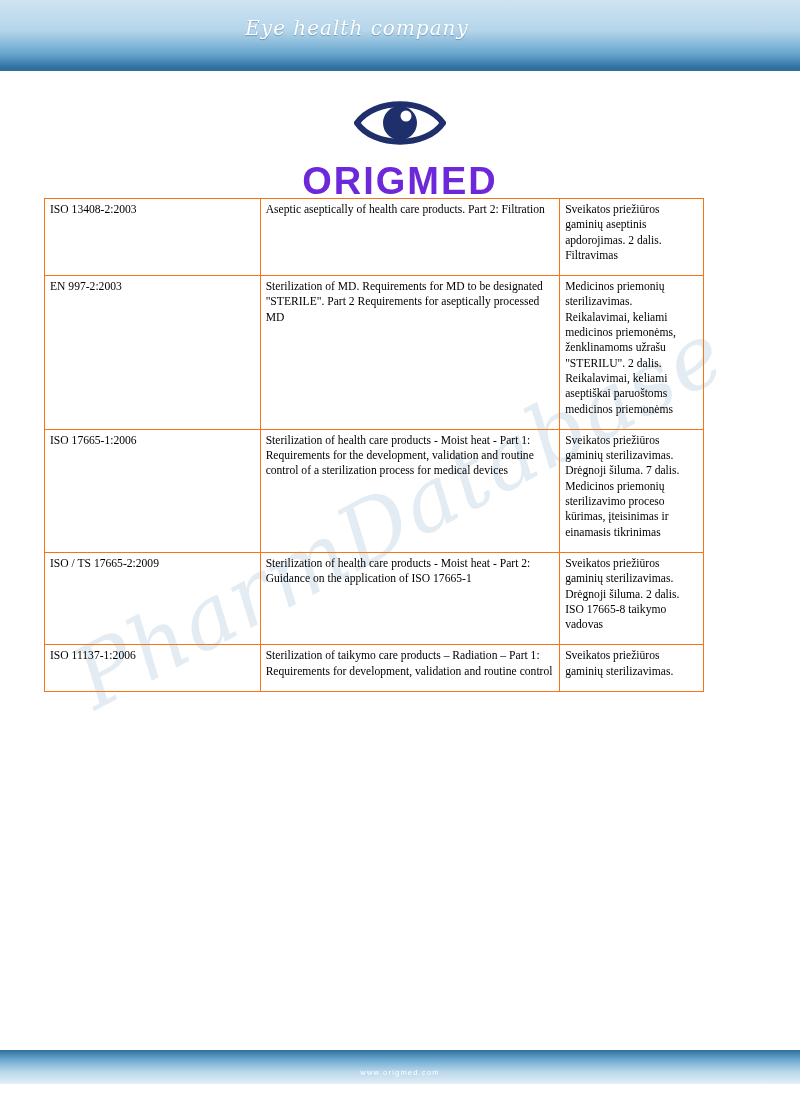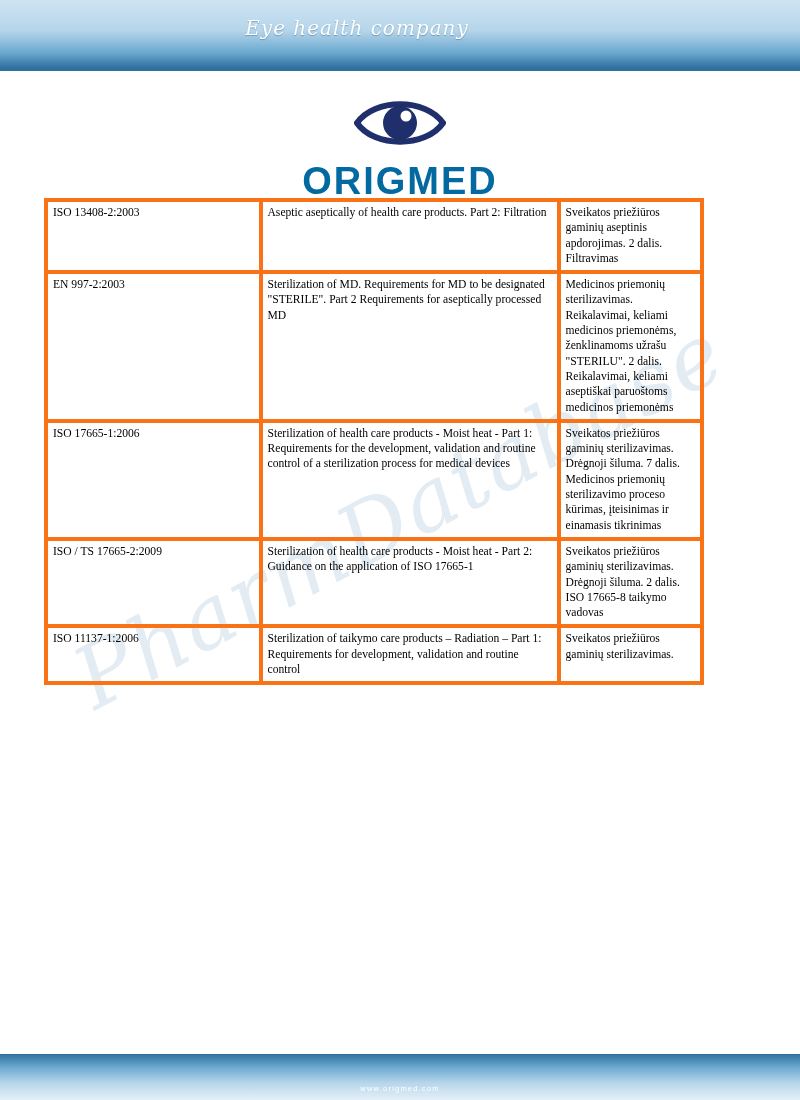--- a/index.html
+++ b/index.html
@@ -59,21 +59,21 @@
     display: block;
     margin: 0 auto;
   }
   .logo-text {
     display: block;
     margin-top: 2px;
     font-family: "Liberation Sans", sans-serif;
     font-weight: bold;
     font-size: 38px;
     letter-spacing: 2px;
-    color: #0369a1;
+    color: #6d28d9;
   }
 
   
   .watermark {
     position: absolute;
     left: 40px;
     top: 470px;
     width: 700px;
     text-align: center;
     font-family: "DejaVu Serif", serif;
@@ -94,38 +94,38 @@
     top: 198px;
     left: 44px;
     width: 660px;
     border-collapse: collapse;
     font-size: 11.6px;
     line-height: 1.32;
     z-index: 2;
     background: transparent;
   }
   .doc-table td {
-    border: 4px solid #f97316;
+    border: 1px solid #f97316;
     vertical-align: top;
-    padding: 3px 5px 4px 5px;
+    padding: 3px 5px 12px 5px;
     background: transparent;
   }
   .col-code   { width: 216px; }
   .col-en     { width: 300px; }
   .col-lt     { width: 144px; }
 
   .code-cell { padding-left: 8px; }
 
   
   .footer-band {
     position: absolute;
-    bottom: 0;
+    bottom: 16px;
     left: 0;
     width: 800px;
-    height: 46px;
+    height: 34px;
     background: linear-gradient(to bottom, #2f6f9e 0%, #6aa8cf 28%, #b5d5ea 62%, #e4f0f8 100%);
   }
   .footer-band .site {
     position: absolute;
     bottom: 7px;
     left: 0;
     width: 800px;
     text-align: center;
     color: #ffffff;
     font-family: "Liberation Sans", sans-serif;

